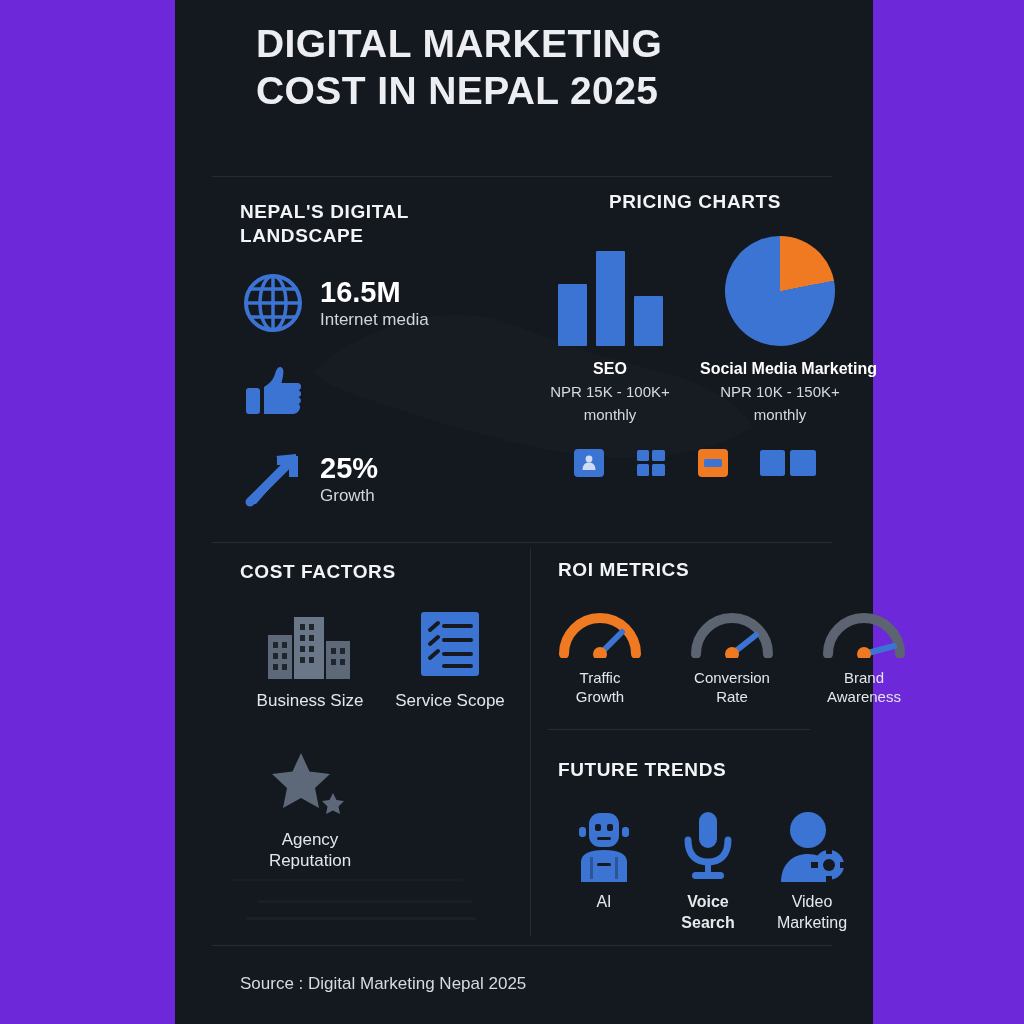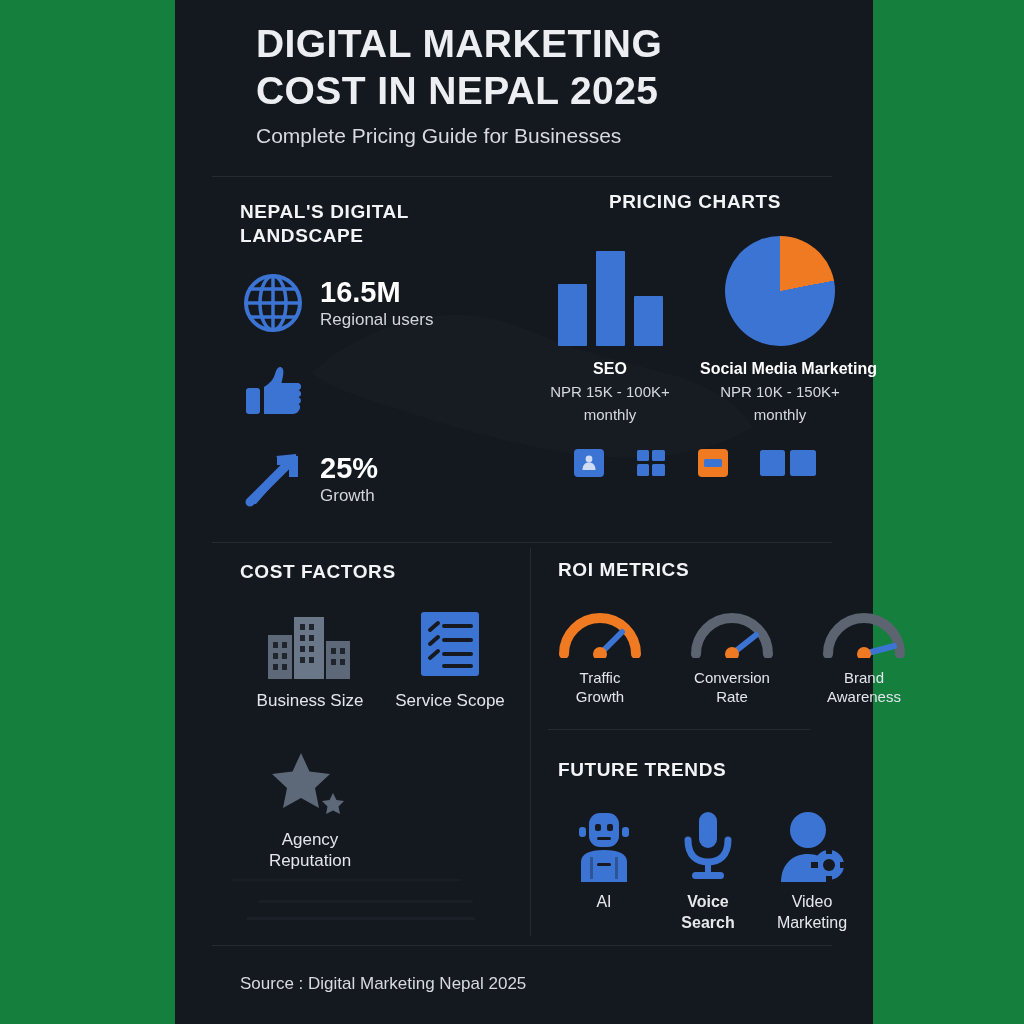--- a/index.html
+++ b/index.html
@@ -5,21 +5,21 @@
   html,body{margin:0;padding:0;}
   body{
     width:1024px;height:1024px;
     background:#0e1117;
     font-family:"Liberation Sans", sans-serif;
     overflow:hidden;
   }
   .page{
     position:relative;
     width:1024px;height:1024px;
-    background:#15803d;
+    background:#6d28d9;
   }
   
   .panel{
     position:absolute;
     left:175px;top:0;width:698px;height:1024px;
     background:#14181f;
   }
   .wm{
     position:absolute;left:300px;top:255px;width:460px;height:300px;
     opacity:.55;pointer-events:none;
@@ -109,21 +109,20 @@
   <svg class="wm" viewBox="0 0 460 300">
     <path d="M12 118 C40 92 80 70 130 62 C180 54 215 70 250 84
              C290 100 330 108 372 120 C412 132 440 150 452 172
              C430 186 400 196 368 200 C320 206 270 200 226 190
              C180 180 140 168 104 156 C66 144 32 134 12 118 Z" fill="#1b2028"></path>
   </svg>
 
   <div class="header">
     <div class="title">DIGITAL MARKETING</div>
     <div class="title">COST IN NEPAL 2025</div>
-    <div class="subtitle">Complete Pricing Guide for Businesses</div>
   </div>
 
   <div class="div-h" style="left:212px;top:176px;width:620px;"></div>
 
   <div class="stats">
     <div class="sec-title">NEPAL'S DIGITAL</div>
     <div class="sec-title">LANDSCAPE</div>
 
     <div class="stat-row">
       <div class="stat-ico">
@@ -131,21 +130,21 @@
           <circle cx="31" cy="31" r="27" fill="none" stroke="#3c74d4" stroke-width="4"></circle>
           <ellipse cx="31" cy="31" rx="13" ry="27" fill="none" stroke="#3c74d4" stroke-width="3.5"></ellipse>
           <line x1="4" y1="31" x2="58" y2="31" stroke="#3c74d4" stroke-width="3.5"></line>
           <line x1="9" y1="17" x2="53" y2="17" stroke="#3c74d4" stroke-width="3.5"></line>
           <line x1="9" y1="45" x2="53" y2="45" stroke="#3c74d4" stroke-width="3.5"></line>
           <line x1="31" y1="4" x2="31" y2="58" stroke="#3c74d4" stroke-width="3.5"></line>
         </svg>
       </div>
       <div class="stat-txt">
         <div class="stat-num">16.5M</div>
-        <div class="stat-lab">Regional users</div>
+        <div class="stat-lab">Internet media</div>
       </div>
     </div>
 
     <div class="stat-row">
       <div class="stat-ico">
         <svg width="62" height="62" viewBox="0 0 62 62">
           <rect x="4" y="28" width="14" height="26" rx="3" fill="#3c74d4"></rect>
           <path d="M22 54 L22 27 C22 27 31 22 33 14 C34.5 8 37 6 39.5 7.5
                    C42.5 9.2 41.5 15 39.5 23 L55 23 C58 23 59.5 25 59 27.5
                    C58.6 29.6 56.5 30.5 56.5 30.5 C58.6 31 59.4 32.6 59 34.6

